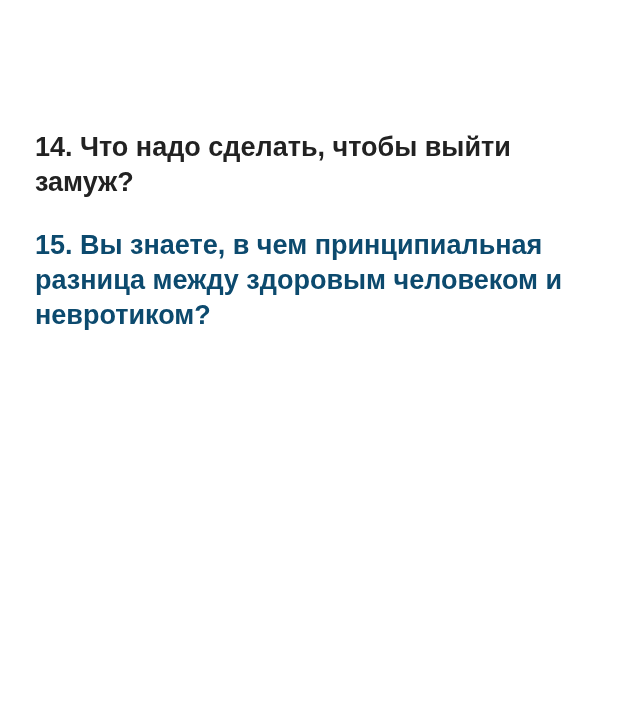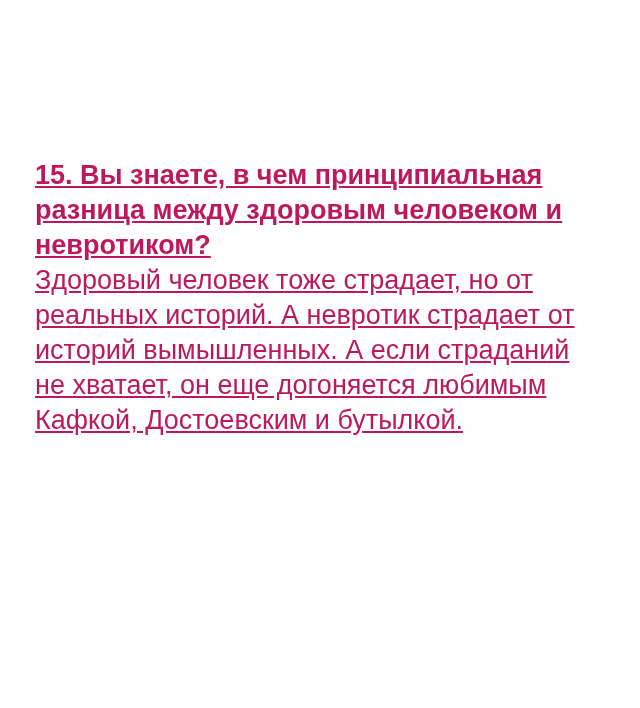--- a/index.html
+++ b/index.html
@@ -37,21 +37,21 @@
     font-weight: 400;
   }
 </style>
 </head>
 <body style="background: rgb(255, 255, 255);">
 
 <div class="page">
   <div class="content">
 
     <div class="qa-block" style="color: rgb(34, 34, 34);">
+      <p class="question">14. Что надо сделать, чтобы выйти замуж?</p>
     </div>
 
-    <div class="qa-block" style="color: #be185d; text-decoration: underline;">
+    <div class="qa-block" style="color: #0c4a6e;">
       <p class="question">15. Вы знаете, в чем принципиальная разница между здоровым человеком и невротиком?</p>
-      <p class="answer">Здоровый человек тоже страдает, но от реальных историй. А невротик страдает от историй вымышленных. А если страданий не хватает, он еще догоняется любимым Кафкой, Достоевским и бутылкой.</p>
     </div>
 
   </div>
 </div>
 
 </body></html>

